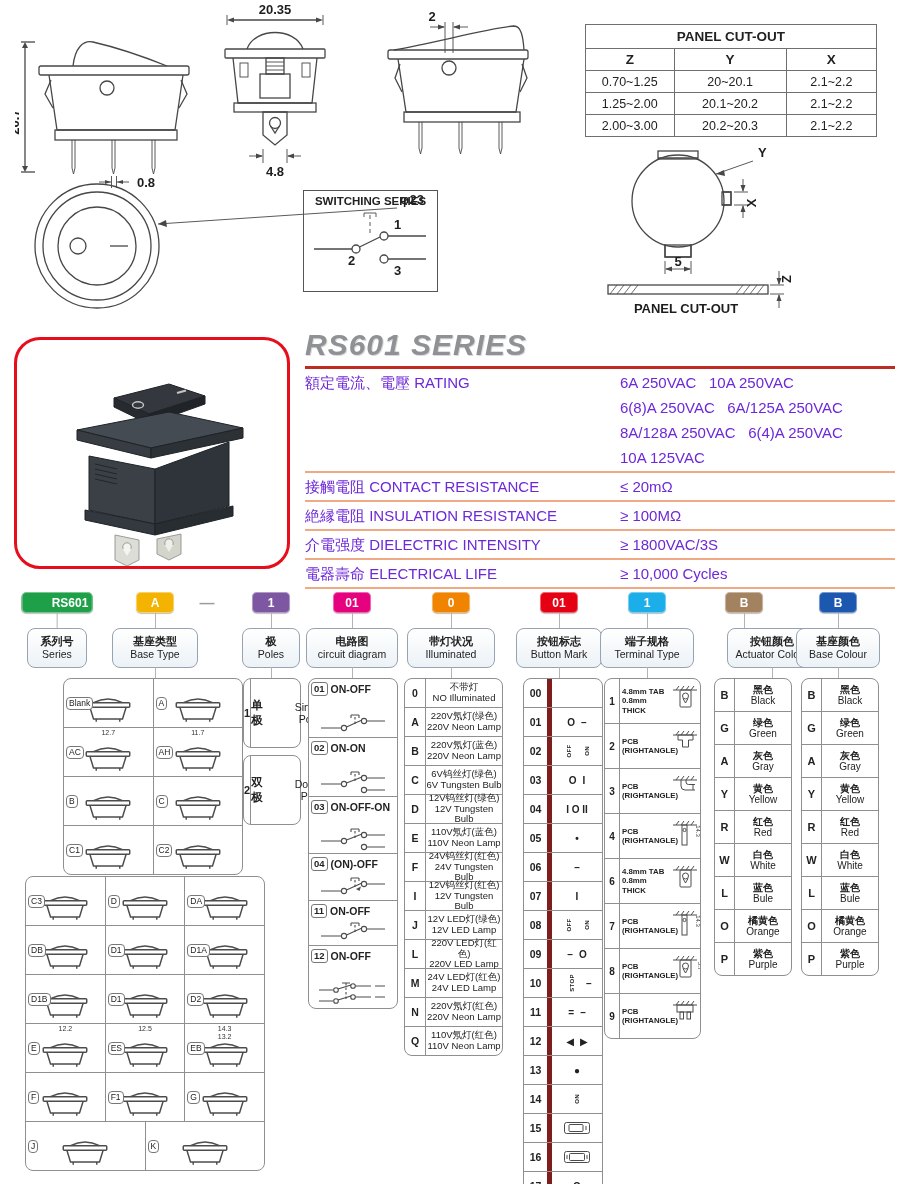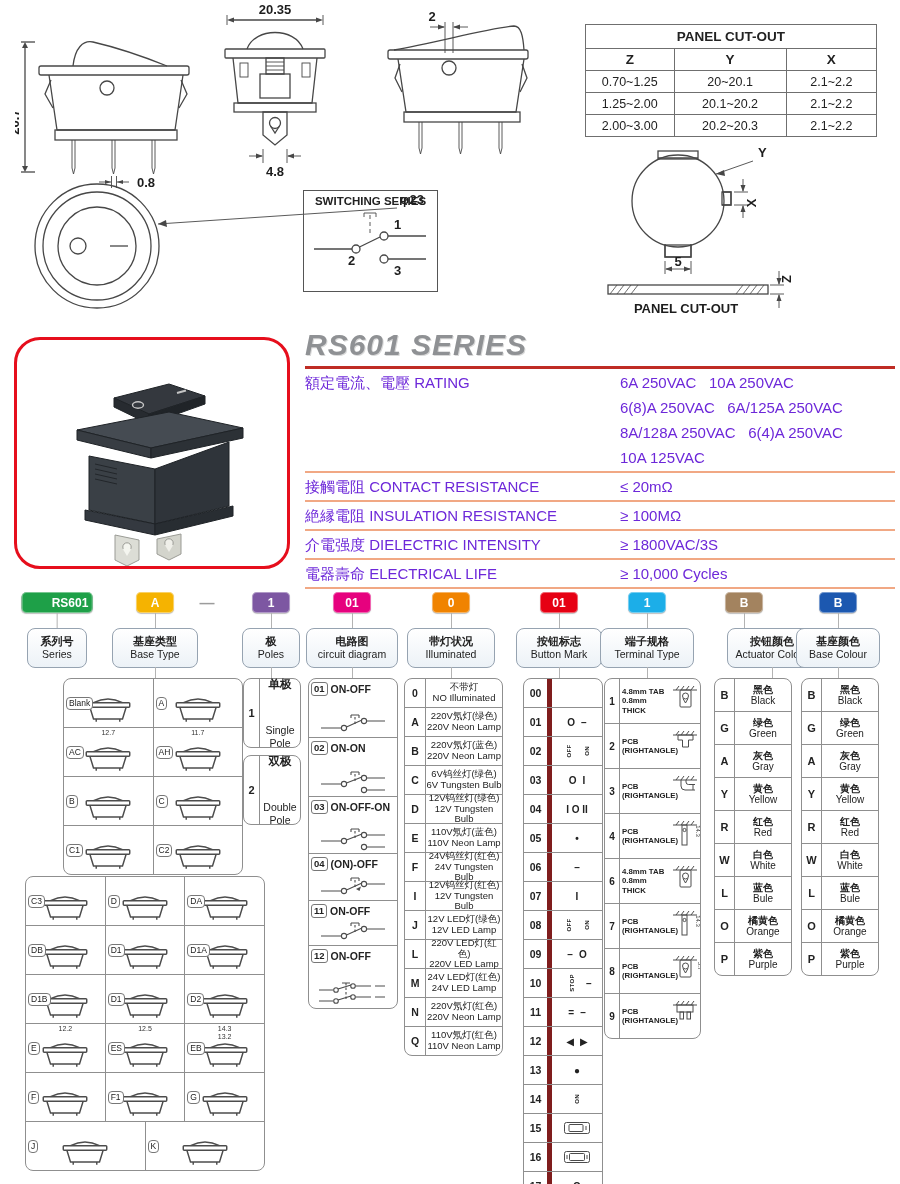--- a/index.html
+++ b/index.html
@@ -86,21 +86,21 @@
   .bdim{position:absolute;top:1px;left:0;right:0;text-align:center;font-size:7px;color:#333;}
   .bdim.b2{top:9px;}
   .bglyph{position:absolute;left:50%;bottom:3px;transform:translateX(-50%);width:58px;height:30px;}
   .bglyph path,.bglyph rect{fill:none;stroke:#4c4c4c;stroke-width:1.6;}
 
   
   #poles{position:absolute;left:243px;top:93px;width:58px;}
   .pbox{height:68px;border:1px solid #8f8f8f;border-radius:8px;background:#fff;display:flex;margin-bottom:7px;}
   .pcode{width:15px;border-right:1px solid #8f8f8f;display:flex;align-items:center;justify-content:center;
          font-size:11px;font-weight:bold;}
-  .ptxt{flex:1;display:flex;flex-direction:column;align-items:center;justify-content:center;text-align:center;gap:32px;}
+  .ptxt{flex:1;display:flex;flex-direction:row;align-items:center;justify-content:center;text-align:center;gap:32px;}
   .pcn{font-size:11.5px;font-weight:bold;}
   .pen{font-size:10.5px;line-height:1.15;}
 
   
   #circuit{left:308px;top:93px;width:88px;}
   .ccell{position:relative;}
   .ccell + .ccell{border-top:1px solid #8f8f8f;}
   #circuit .ccell:nth-child(1){height:58px}#circuit .ccell:nth-child(2){height:58px}
   #circuit .ccell:nth-child(3){height:56px}#circuit .ccell:nth-child(4){height:46px}
   #circuit .ccell:nth-child(5){height:44px}#circuit .ccell:nth-child(6){height:62px}

